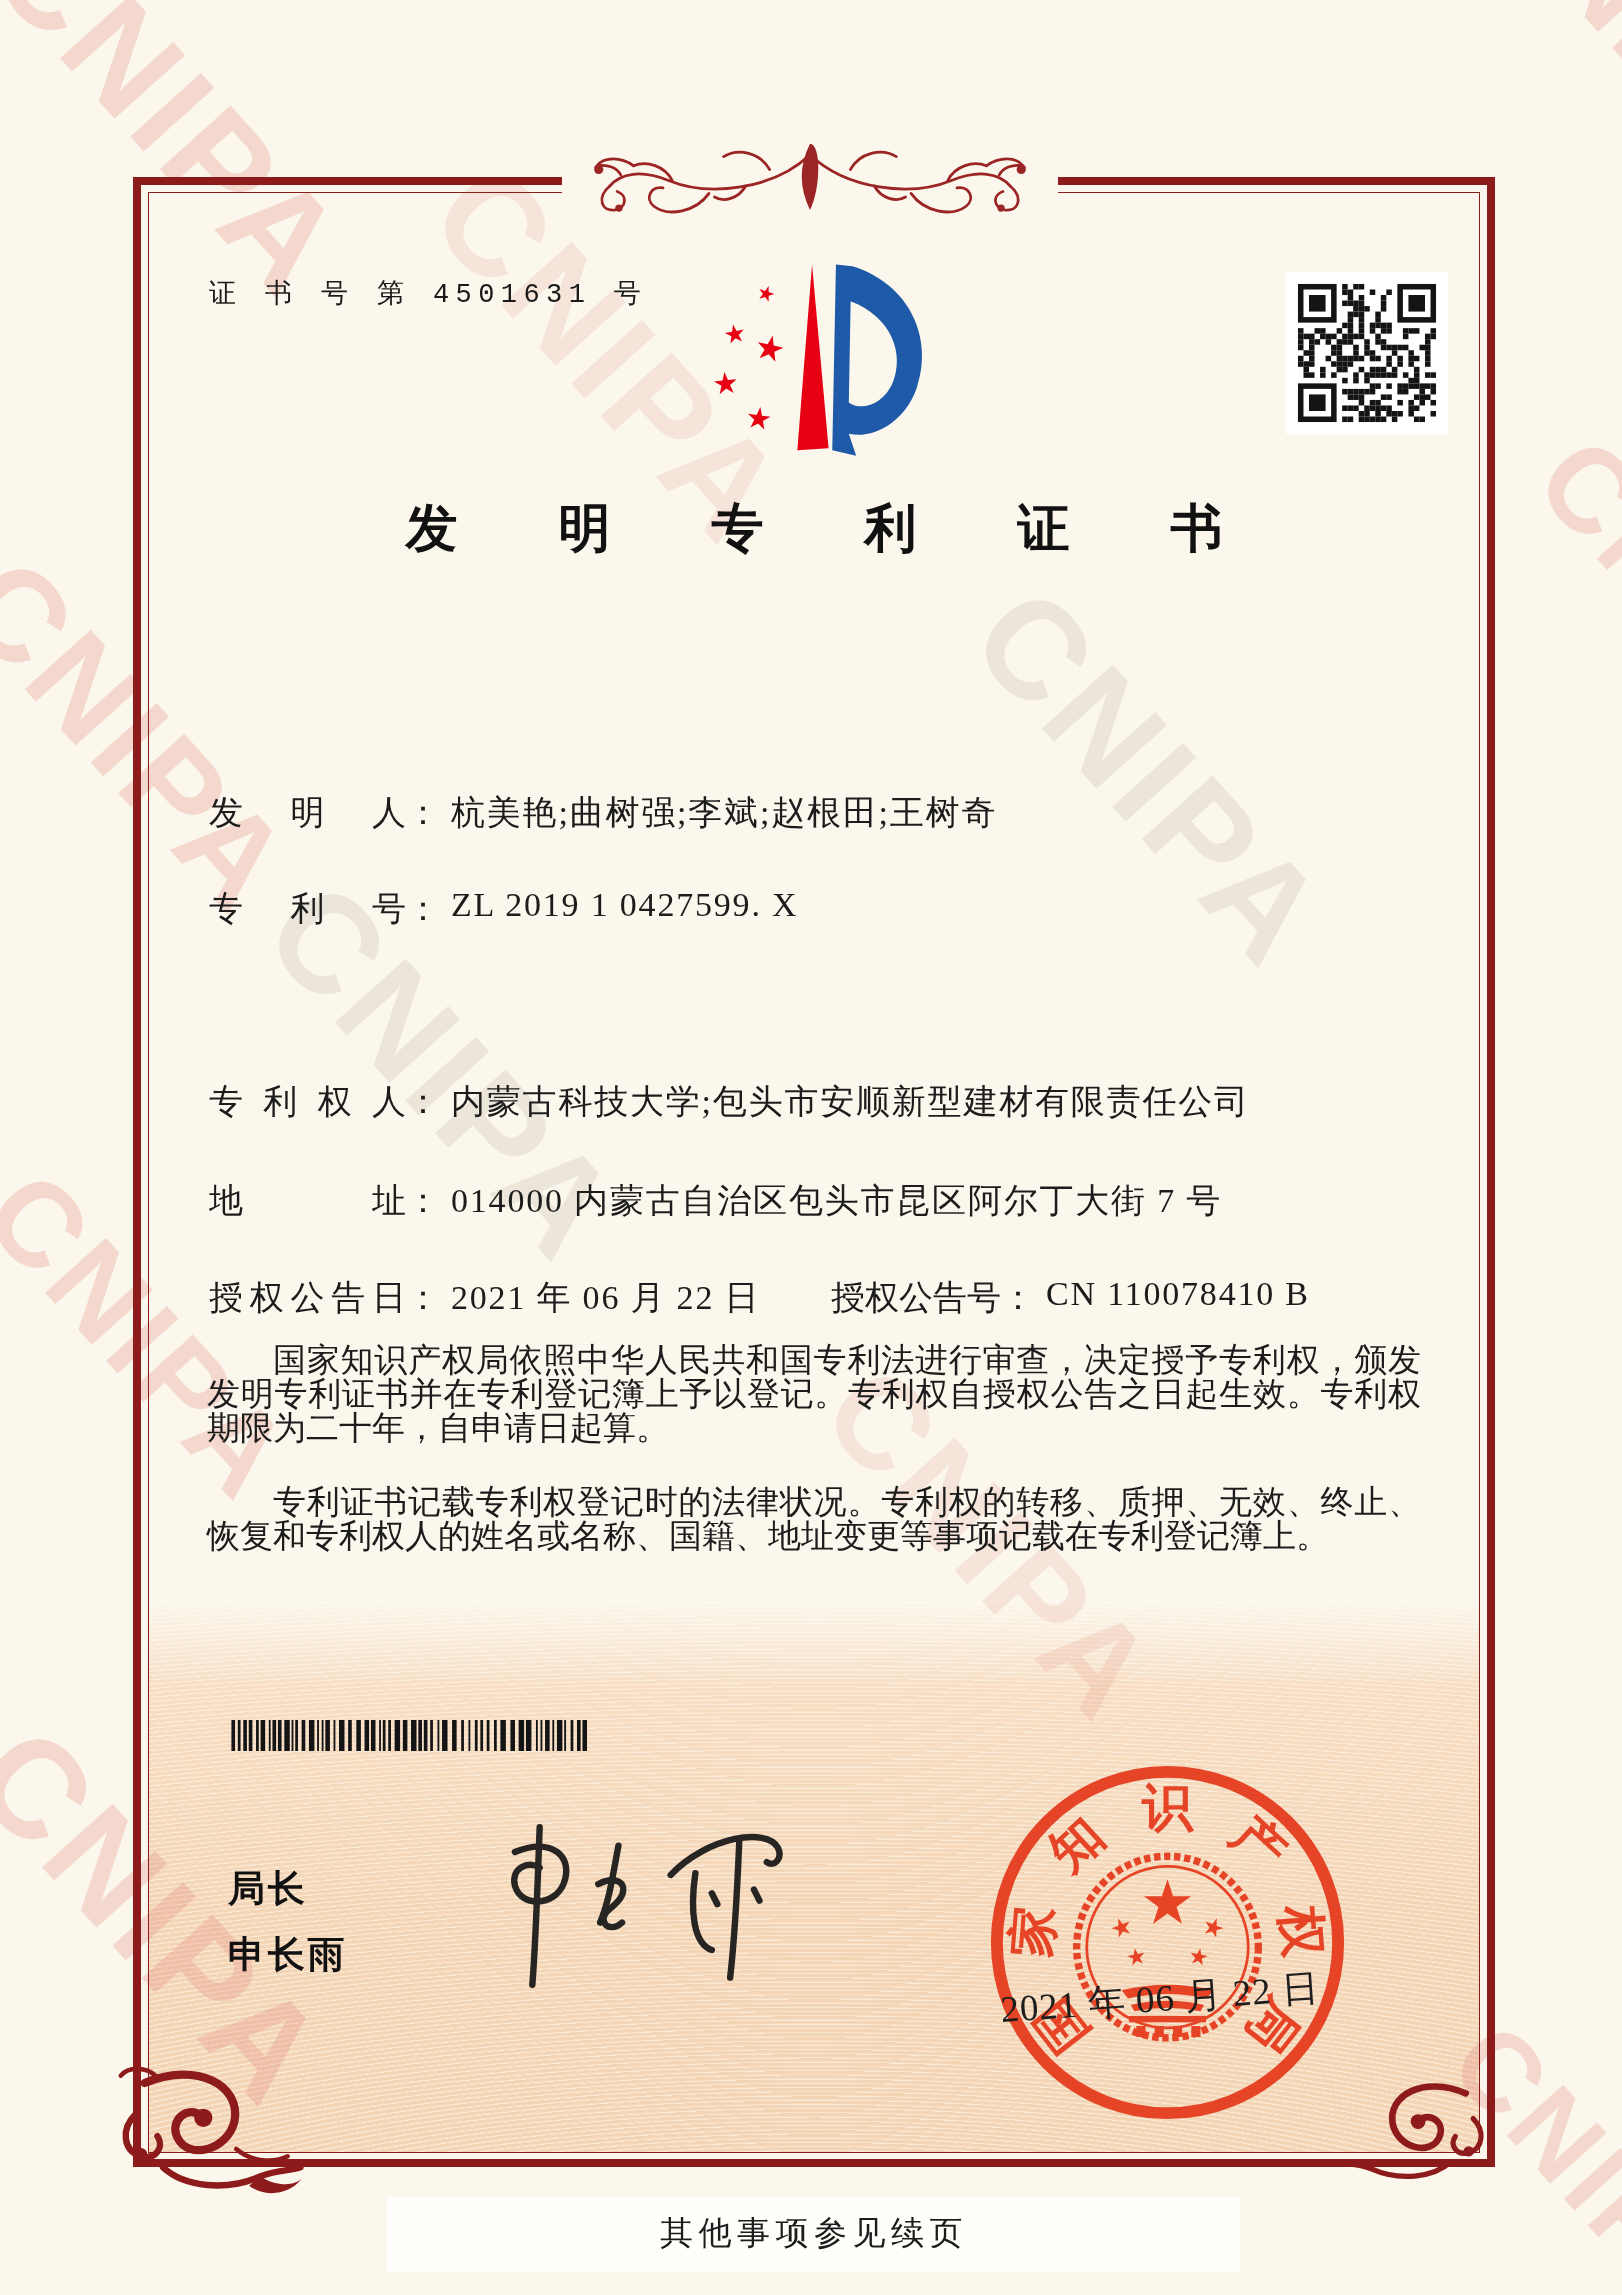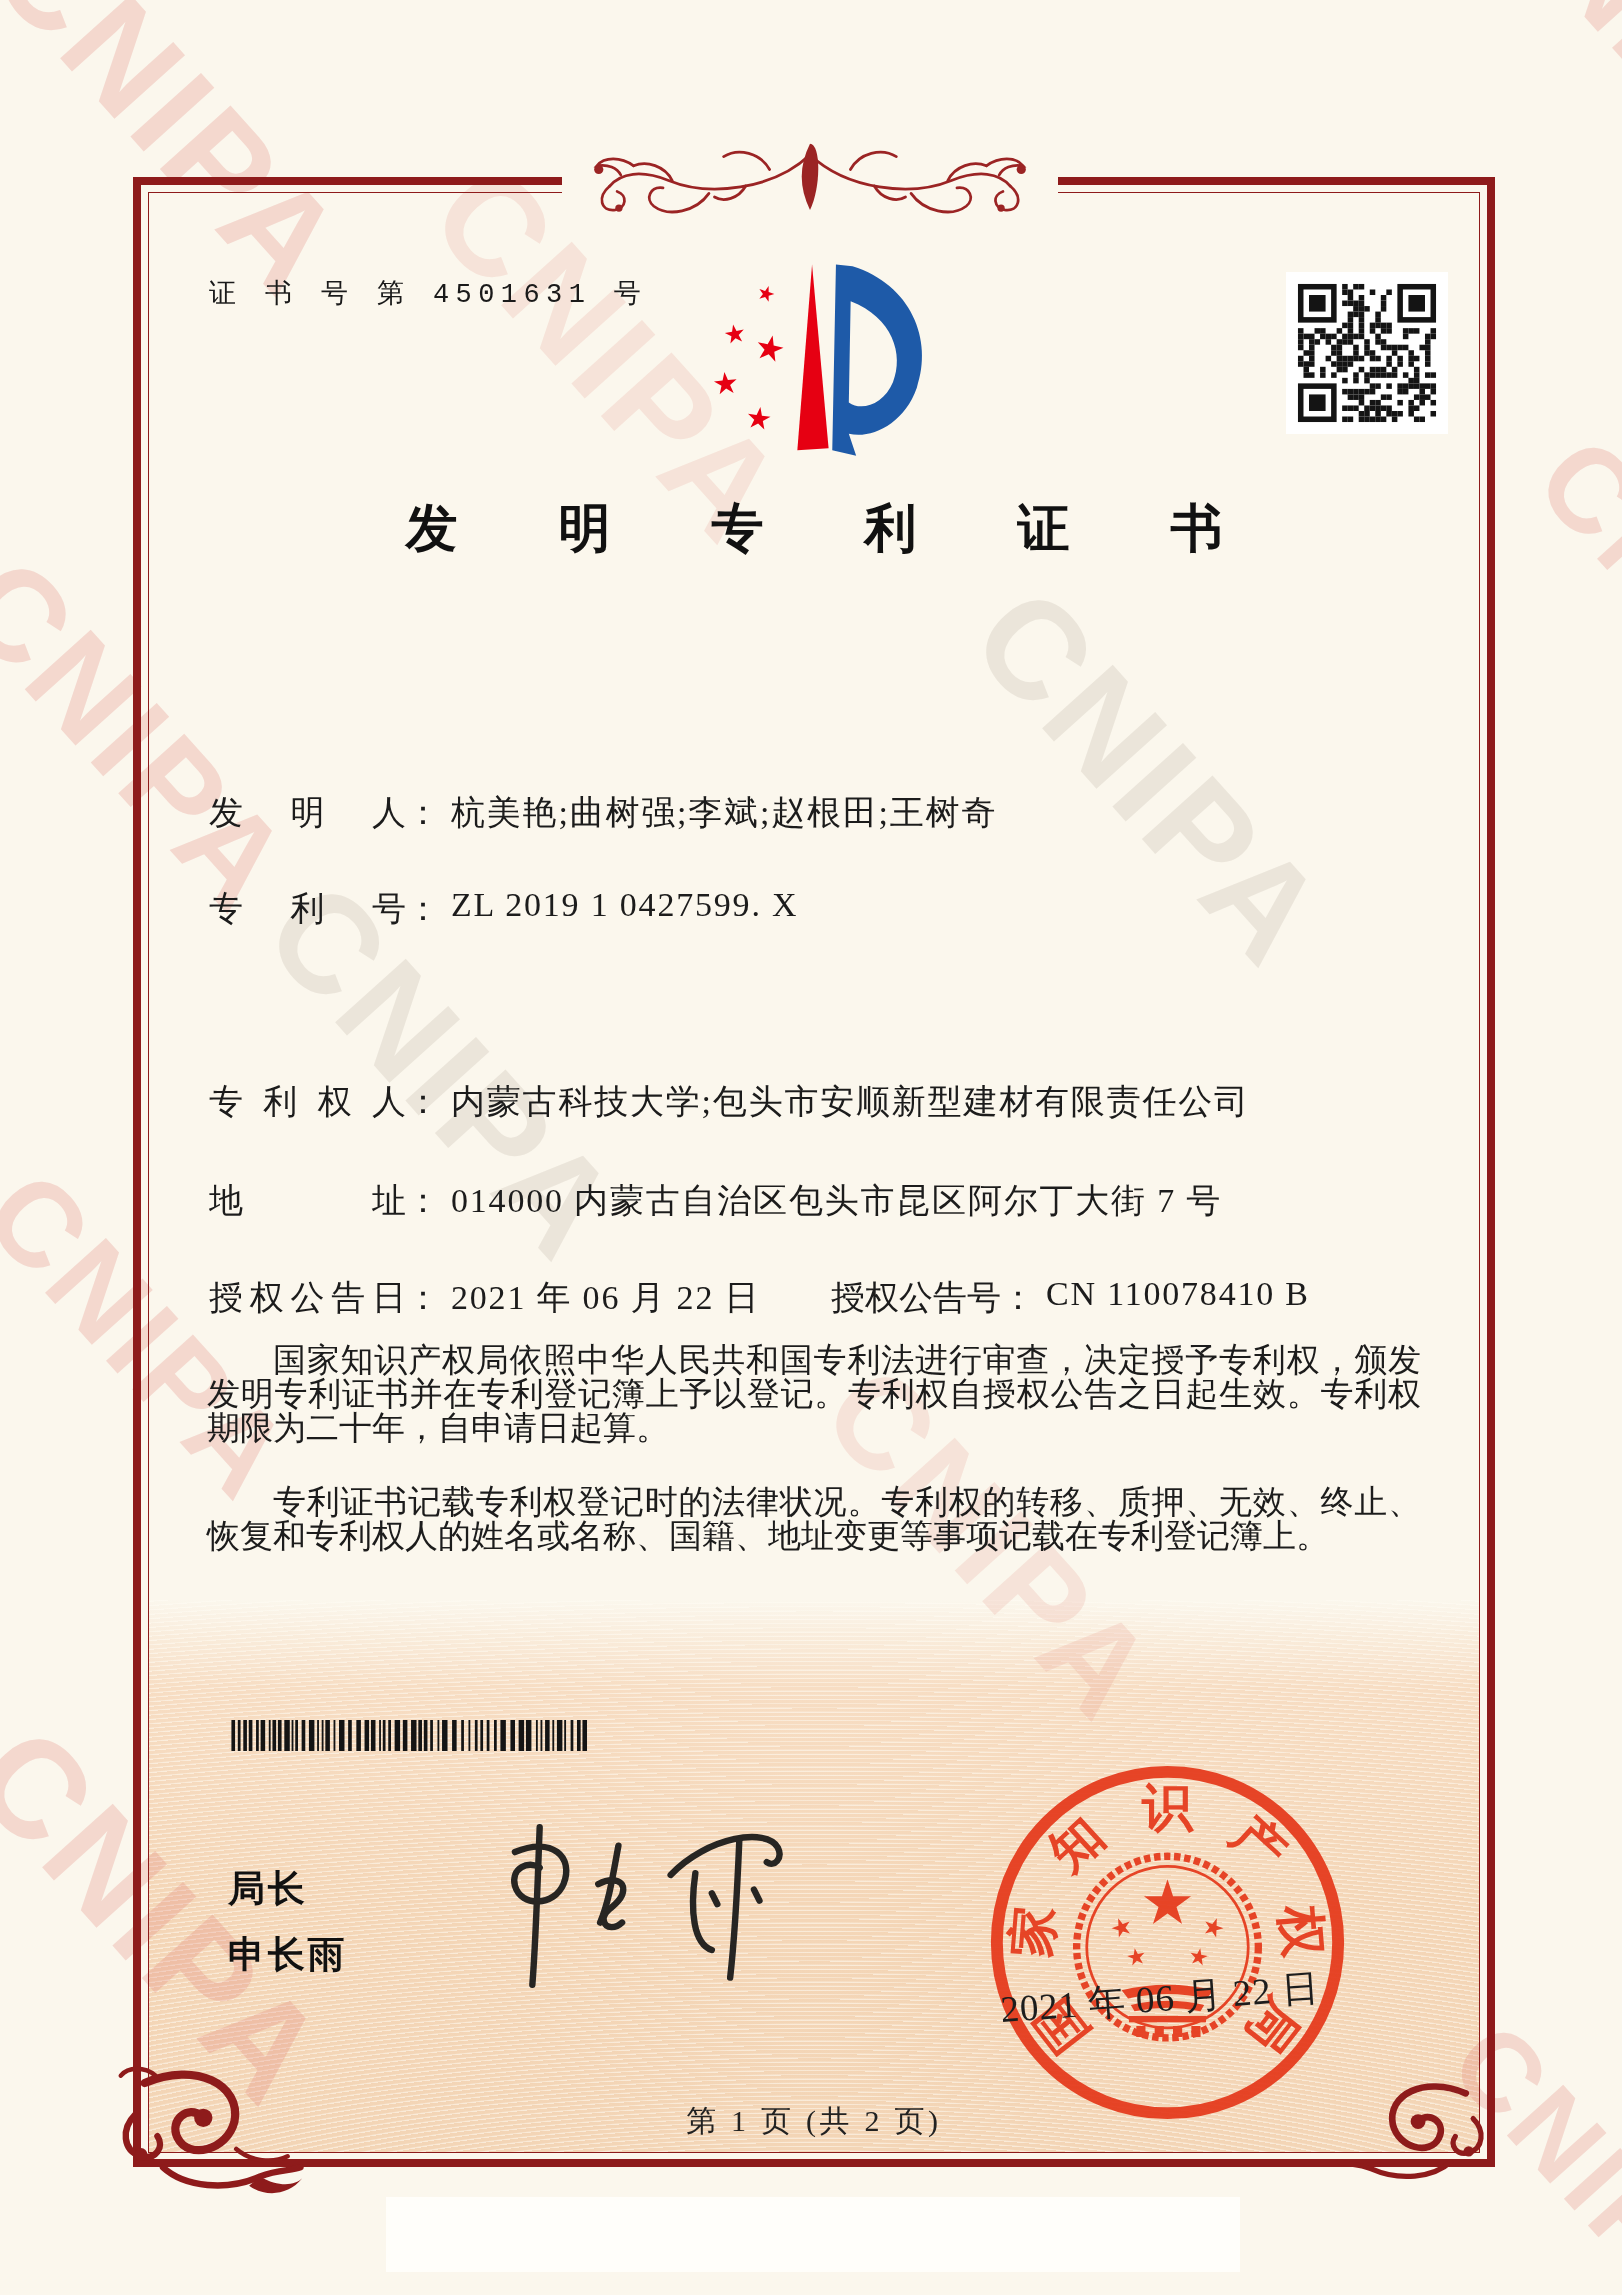--- a/index.html
+++ b/index.html
@@ -517,18 +517,18 @@
         <span class="seal-char" style="transform: rotate(-85.3333deg) translateY(-134px);">家</span>
         <span class="seal-char" style="transform: rotate(-42.6667deg) translateY(-134px);">知</span>
         <span class="seal-char" style="transform: rotate(0deg) translateY(-134px);">识</span>
         <span class="seal-char" style="transform: rotate(42.6667deg) translateY(-134px);">产</span>
         <span class="seal-char" style="transform: rotate(85.3333deg) translateY(-134px);">权</span>
         <span class="seal-char" style="transform: rotate(128deg) translateY(-134px);">局</span>
       </div>
   </div>
   <div class="seal-date">2021 年 06 月 22 日</div>
 
-  <div class="content page-no" style="position:absolute">第 1 页 (共 2 页)</div>
 
   <div class="footer-strip"></div>
+  <div class="content footer-note" style="position:absolute">其他事项参见续页</div>
 
 </div>
 
 
 </body></html>

